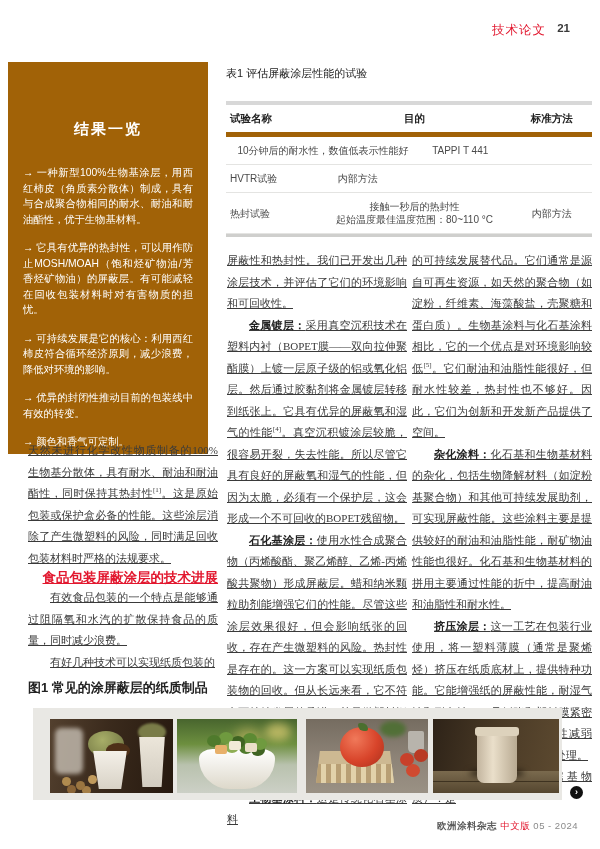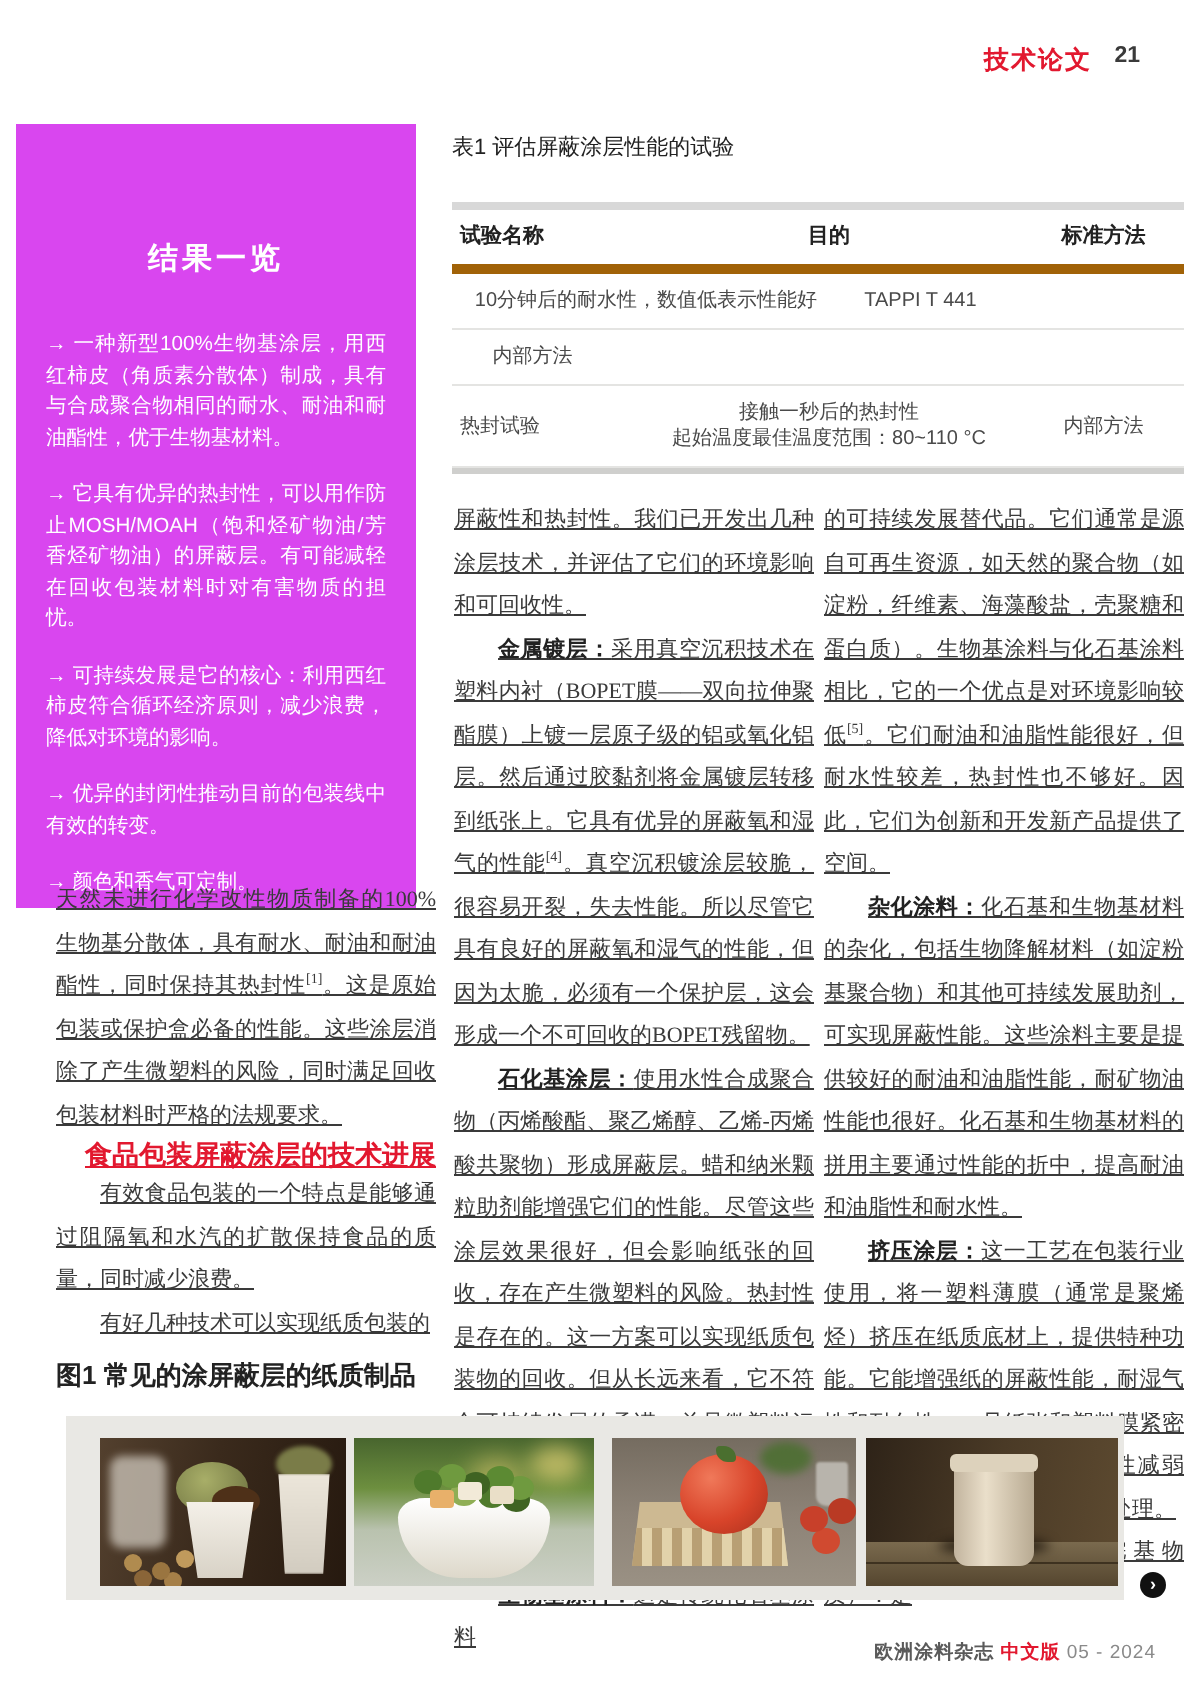--- a/index.html
+++ b/index.html
@@ -3,27 +3,27 @@
 <meta charset="utf-8">
 <style>
   * { margin:0; padding:0; box-sizing:border-box; }
   html,body { background:#ffffff; }
   .page {
     position:relative; width:600px; height:849px; margin:0 auto;
     background:#ffffff; overflow:hidden;
     font-family:"Liberation Sans", sans-serif; color:#333;
   }
   
-  .hdr-label { position:absolute; top:22px; right:54px; font-size:12.5px; font-weight:bold; color:#e2182f; letter-spacing:1px; }
+  .hdr-label { position:absolute; top:22px; right:54px; font-size:12.5px; font-weight:normal; color:#e2182f; letter-spacing:1px; }
   .hdr-page  { position:absolute; top:22px; right:30px; font-size:11.5px; font-weight:bold; color:#3a3a3a; }
 
   
   .redbox {
     position:absolute; left:8px; top:62px; width:200px; height:392px;
-    background:#d946ef; color:#ffffff; padding:58px 15px 0 15px;
+    background:#a16207; color:#ffffff; padding:58px 15px 0 15px;
   }
   .redbox-title { text-align:center; font-size:15px; font-weight:bold; letter-spacing:2px; margin-bottom:26px; }
   .redbox-item { font-size:10.3px; line-height:15.5px; text-align:justify; margin-bottom:13px; font-weight:500; }
 
   
   .tablewrap { position:absolute; left:226px; top:66px; width:366px; font-family:"Liberation Sans", sans-serif; }
   .table-title { font-size:11px; font-weight:normal; color:#222; margin-bottom:20px; }
   .table-topbar { height:4px; background:#d8d8d8; }
   .trow { display:flex; align-items:center; border-bottom:1px solid #e4e4e2; }
   .trow.head { border-bottom:5px solid #a16207; }
@@ -85,21 +85,21 @@
   .p4-plank { position:absolute; left:0; bottom:11px; width:100%; height:1px; background:#3e3categorical220; background:#3e3220; }
   .p4-shadow { position:absolute; left:36px; bottom:16px; width:56px; height:8px; background:#241b10; border-radius:50%; filter:blur(3px); }
   .p4-cup { position:absolute; left:44px; top:12px; width:40px; height:52px; background:linear-gradient(90deg,#c2b49e,#ead fcc 40%,#baa astronomical); background:linear-gradient(90deg,#c2b49e,#eadfca 40%,#b8aa92); border-radius:4px 4px 7px 7px; }
   .p4-rim { position:absolute; left:42px; top:8px; width:44px; height:9px; background:#ddd2bc; border-radius:3px; }
 
   
   .next-btn { position:absolute; left:570px; top:786px; width:13px; height:13px; background:#111; color:#fff; border-radius:50%;
               font-size:9px; line-height:13px; text-align:center; font-weight:bold; cursor:pointer; }
   .footer { position:absolute; top:820px; right:22px; font-size:9.5px; color:#8a8a8a; letter-spacing:.5px; }
   .footer .journal { color:#5a5a5a; font-weight:bold; }
-  .footer .edition { color:#e2182f; font-weight:bold;margin-top:24px; }
+  .footer .edition { color:#e2182f; font-weight:normal;margin-top:24px; }
 </style>
 </head>
 <body>
 
 <div class="page">
 
   <div class="hdr-label">技术论文</div>
   <div class="hdr-page">21</div>
 
   <div class="redbox">
@@ -117,20 +117,21 @@
     <div class="trow head">
       <div class="tcell tc-name">试验名称</div>
       <div class="tcell tc-purpose">目的</div>
       <div class="tcell tc-method">标准方法</div>
     </div>
     <div class="trow">
       <div class="tcell tc-purpose">10分钟后的耐水性，数值低表示性能好</div>
       <div class="tcell tc-method">TAPPI T 441</div>
     </div>
     <div class="trow">
+      <div class="tcell tc-name">HVTR试验</div>
       <div class="tcell tc-method">内部方法</div>
     </div>
     <div class="trow">
       <div class="tcell tc-name">热封试验</div>
       <div class="tcell tc-purpose">接触一秒后的热封性
 起始温度最佳温度范围：80~110 °C</div>
       <div class="tcell tc-method">内部方法</div>
     </div>
     <div class="table-botbar"></div>
   </div>

